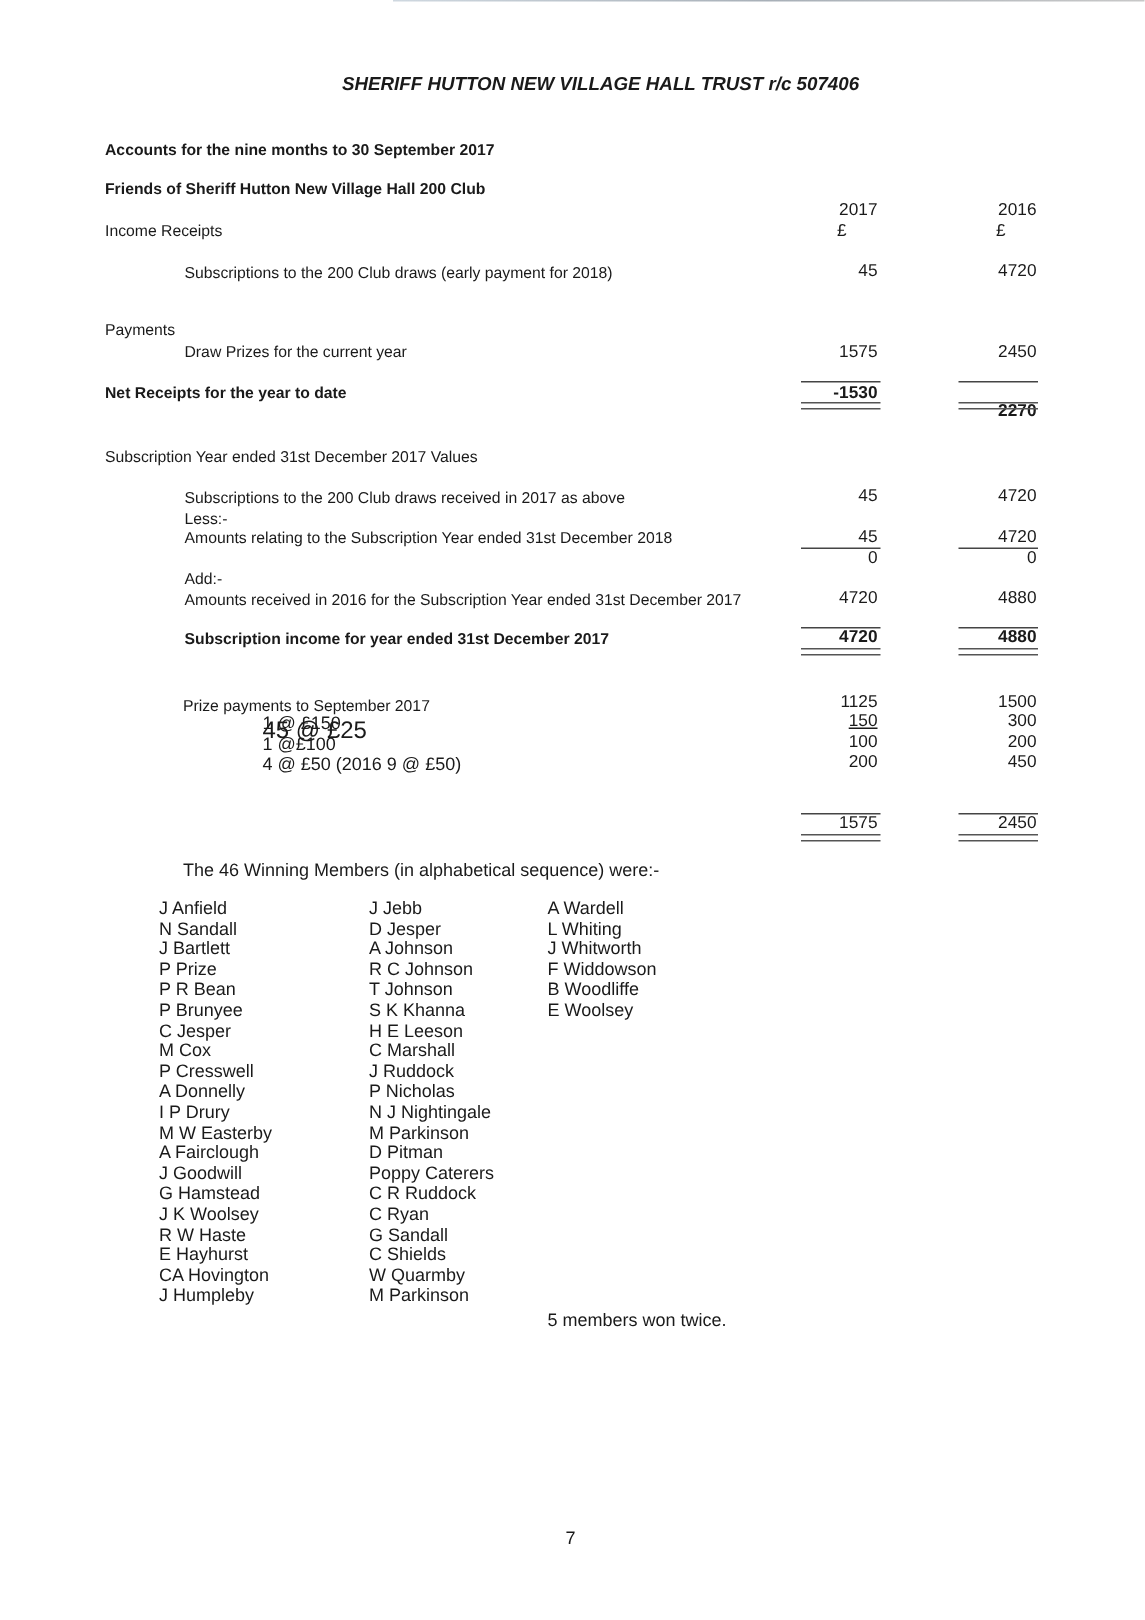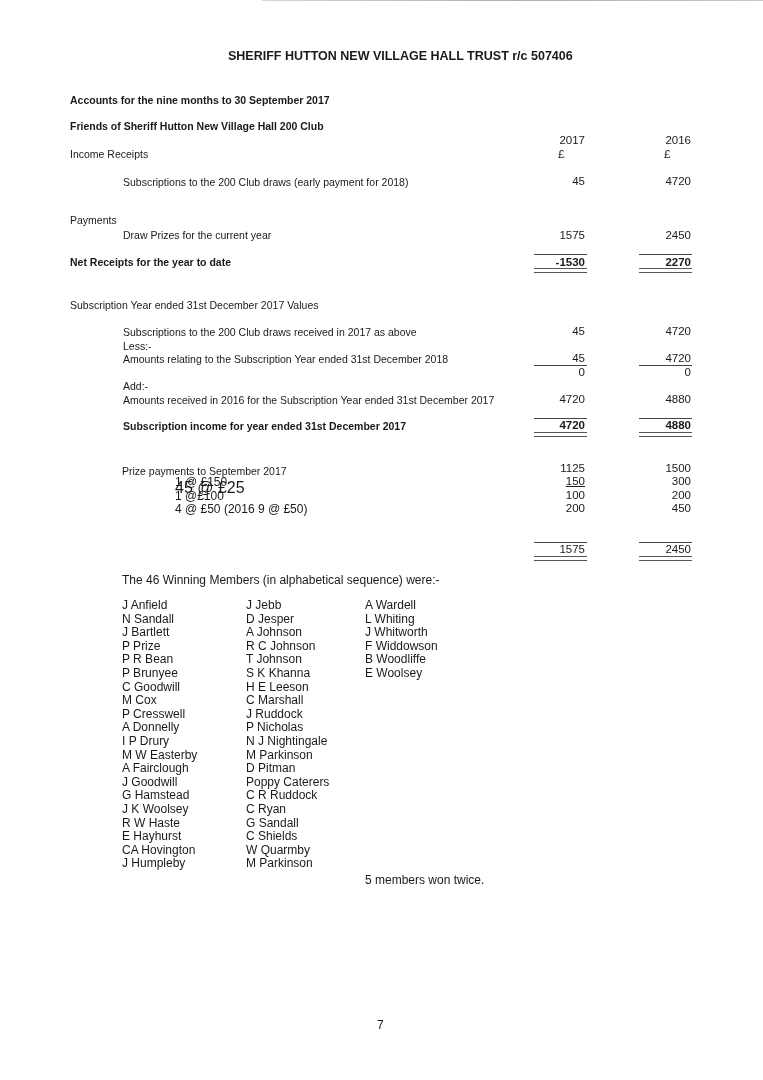--- a/index.html
+++ b/index.html
@@ -16,21 +16,21 @@
   .rule { position: absolute; height: 1px; background: #444; }
   .dbl { position: absolute; height: 3px; border-top: 1px solid #555; border-bottom: 1px solid #555; }
   .winner { font-size: 12px; line-height: 13.6px; }
   .toprule { position: absolute; top: 0; left: 262px; width: 501px; height: 1px; background: linear-gradient(90deg,#cfd8e0,#a8b0b8,#c8c8c8); }
 </style>
 </head>
 <body>
 
 <div class="toprule"></div>
 
-<div class="abs title" style="left:228px;top:49px;">SHERIFF HUTTON NEW VILLAGE HALL TRUST r/c 507406</div>
+<div class="abs title" style="left:228px;top:49px;font-style:italic;">SHERIFF HUTTON NEW VILLAGE HALL TRUST r/c 507406</div>
 <div class="abs bold" style="left:70px;top:94px;">Accounts for the nine months to 30 September 2017</div>
 <div class="abs bold" style="left:70px;top:120px;">Friends of Sheriff Hutton New Village Hall 200 Club</div>
 
 <div class="abs num col17" style="top:134px;">2017</div>
 <div class="abs num col16" style="top:134px;">2016</div>
 <div class="abs small" style="left:558px;top:148px;font-size:11.5px;">£</div>
 <div class="abs small" style="left:664px;top:148px;font-size:11.5px;">£</div>
 
 <div class="abs small" style="left:70px;top:148px;">Income Receipts</div>
 <div>
@@ -43,21 +43,21 @@
 <div>
   <div class="abs small" style="left:123px;top:229px;">Draw Prizes for the current year</div>
   <div class="abs num col17" style="top:229px;">1575</div>
   <div class="abs num col16" style="top:229px;">2450</div>
 </div>
 
 <div class="rule" style="left:534px;top:254px;width:53px;"></div>
 <div class="rule" style="left:639px;top:254px;width:53px;"></div>
 <div class="abs bold" style="left:70px;top:256px;">Net Receipts for the year to date</div>
 <div class="abs num b col17" style="top:256px;">-1530</div>
-<div class="abs num b col16" style="top:256px;">2270</div>
+<div class="abs num b col16" style="top:268px;">2270</div>
 <div class="dbl" style="left:534px;top:268px;width:53px;"></div>
 <div class="dbl" style="left:639px;top:268px;width:53px;"></div>
 
 <div class="abs small" style="left:70px;top:299px;">Subscription Year ended 31st December 2017 Values</div>
 
 <div class="abs small" style="left:123px;top:326px;">Subscriptions to the 200 Club draws received in 2017 as above</div>
 <div class="abs num col17" style="top:325px;">45</div>
 <div class="abs num col16" style="top:325px;">4720</div>
 
 <div class="abs small" style="left:123px;top:340px;">Less:-</div>
@@ -107,28 +107,28 @@
 
 <div class="rule" style="left:534px;top:542px;width:53px;"></div>
 <div class="rule" style="left:639px;top:542px;width:53px;"></div>
 <div class="abs num col17" style="top:543px;">1575</div>
 <div class="abs num col16" style="top:543px;">2450</div>
 <div class="dbl" style="left:534px;top:556px;width:53px;"></div>
 <div class="dbl" style="left:639px;top:556px;width:53px;"></div>
 
 <div class="abs" style="left:122px;top:573px;font-size:12px;">The 46 Winning Members (in alphabetical sequence) were:-</div>
 
-<div class="abs" id="col1" style="left:122px;top:599px;">
+<div class="abs" id="col1" style="left:106px;top:599px;">
     <div class="winner">J Anfield</div>
     <div class="winner">N Sandall</div>
     <div class="winner">J Bartlett</div>
     <div class="winner">P Prize</div>
     <div class="winner">P R Bean</div>
     <div class="winner">P Brunyee</div>
-    <div class="winner">C Goodwill</div>
+    <div class="winner">C Jesper</div>
     <div class="winner">M Cox</div>
     <div class="winner">P Cresswell</div>
     <div class="winner">A Donnelly</div>
     <div class="winner">I P Drury</div>
     <div class="winner">M W Easterby</div>
     <div class="winner">A Fairclough</div>
     <div class="winner">J Goodwill</div>
     <div class="winner">G Hamstead</div>
     <div class="winner">J K Woolsey</div>
     <div class="winner">R W Haste</div>

